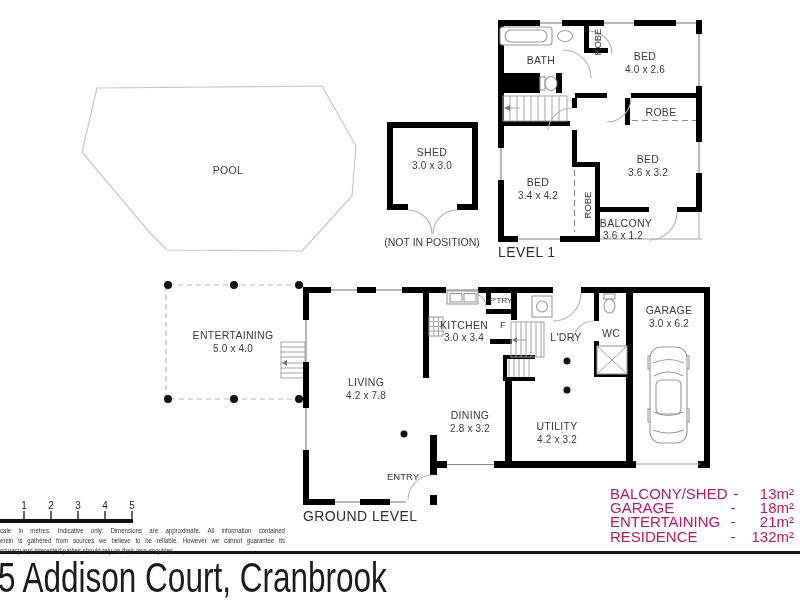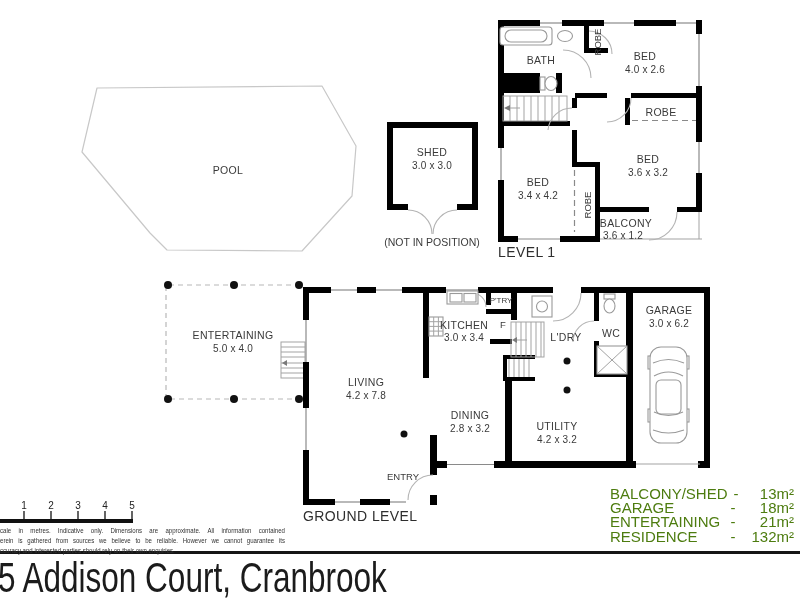--- a/index.html
+++ b/index.html
@@ -17,21 +17,21 @@
   .win{stroke:#8a8a8a;stroke-width:1.2;}
   .thin{stroke:#a3a3a3;stroke-width:1;fill:none;}
   .fix{stroke:#9a9a9a;stroke-width:1.1;fill:#fff;}
   .arc{stroke:#b4b4b4;stroke-width:1.1;fill:none;}
   .deck{stroke:#b8b8b8;stroke-width:1.2;fill:none;stroke-dasharray:5 4;}
   .dot{fill:#111;}
   .pool{stroke:#c8c8c8;stroke-width:1.2;fill:#fff;stroke-linejoin:round;}
   .disc{position:absolute;left:0;top:526px;width:380px;transform:scaleX(.75);
         transform-origin:0 0;font-size:8.1px;line-height:9.9px;color:#333;}
   .disc .just{text-align:justify;text-align-last:justify;}
-  .areas{position:absolute;left:610px;top:487px;width:184px;font-size:15px;color:#4d7c0f;}
+  .areas{position:absolute;left:610px;top:487px;width:184px;font-size:15px;color:#be185d;}
   .arow{display:flex;line-height:14.2px;}
   .arow .nm{flex:1;text-align:left;}
   .arow .sp{width:18px;text-align:center;}
   .arow .vl{width:52px;text-align:right;}
   .addr{position:absolute;left:-2px;top:554px;font-size:42px;color:#1b1b1b;
         white-space:nowrap;transform:scaleX(.75);transform-origin:0 0;}
 </style>
 </head>
 <body>
 

